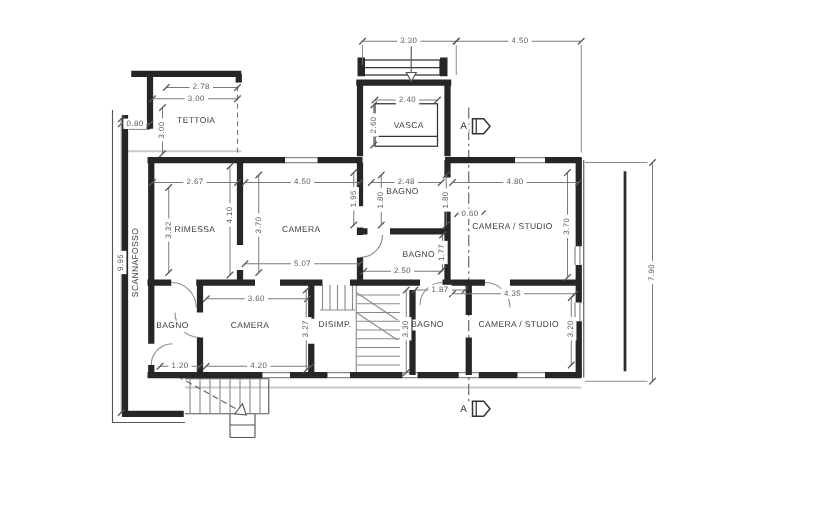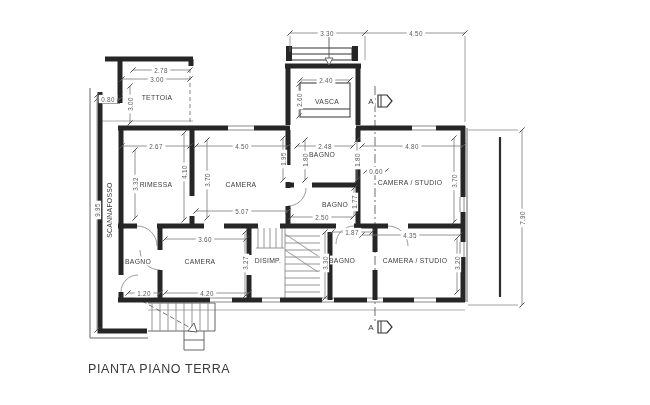--- a/index.html
+++ b/index.html
@@ -328,14 +328,13 @@
         <text x="342" y="260" text-anchor="middle" dominant-baseline="central" font-size="6.8" letter-spacing="0.3" class="room-label">BAGNO</text>
         <rect x="381.88" y="255.6" width="66.24000000000001" height="8.8" fill="#ffffff"></rect>
         <text x="415" y="260" text-anchor="middle" dominant-baseline="central" font-size="6.8" letter-spacing="0.3" class="room-label">CAMERA / STUDIO</text>
         <rect x="367.02" y="96" width="7.96" height="10" fill="#ffffff"></rect>
         <text x="371" y="101" text-anchor="middle" dominant-baseline="central" font-size="8" letter-spacing="0.3" class="section-letter">A</text>
         <rect x="367.02" y="322" width="7.96" height="10" fill="#ffffff"></rect>
         <text x="371" y="327" text-anchor="middle" dominant-baseline="central" font-size="8" letter-spacing="0.3" class="section-letter">A</text>
       </g>
   </svg>
 
-  <div class="plan-title">PIANTA PIANO TERRA</div>
 </div>
 
 </body></html>

